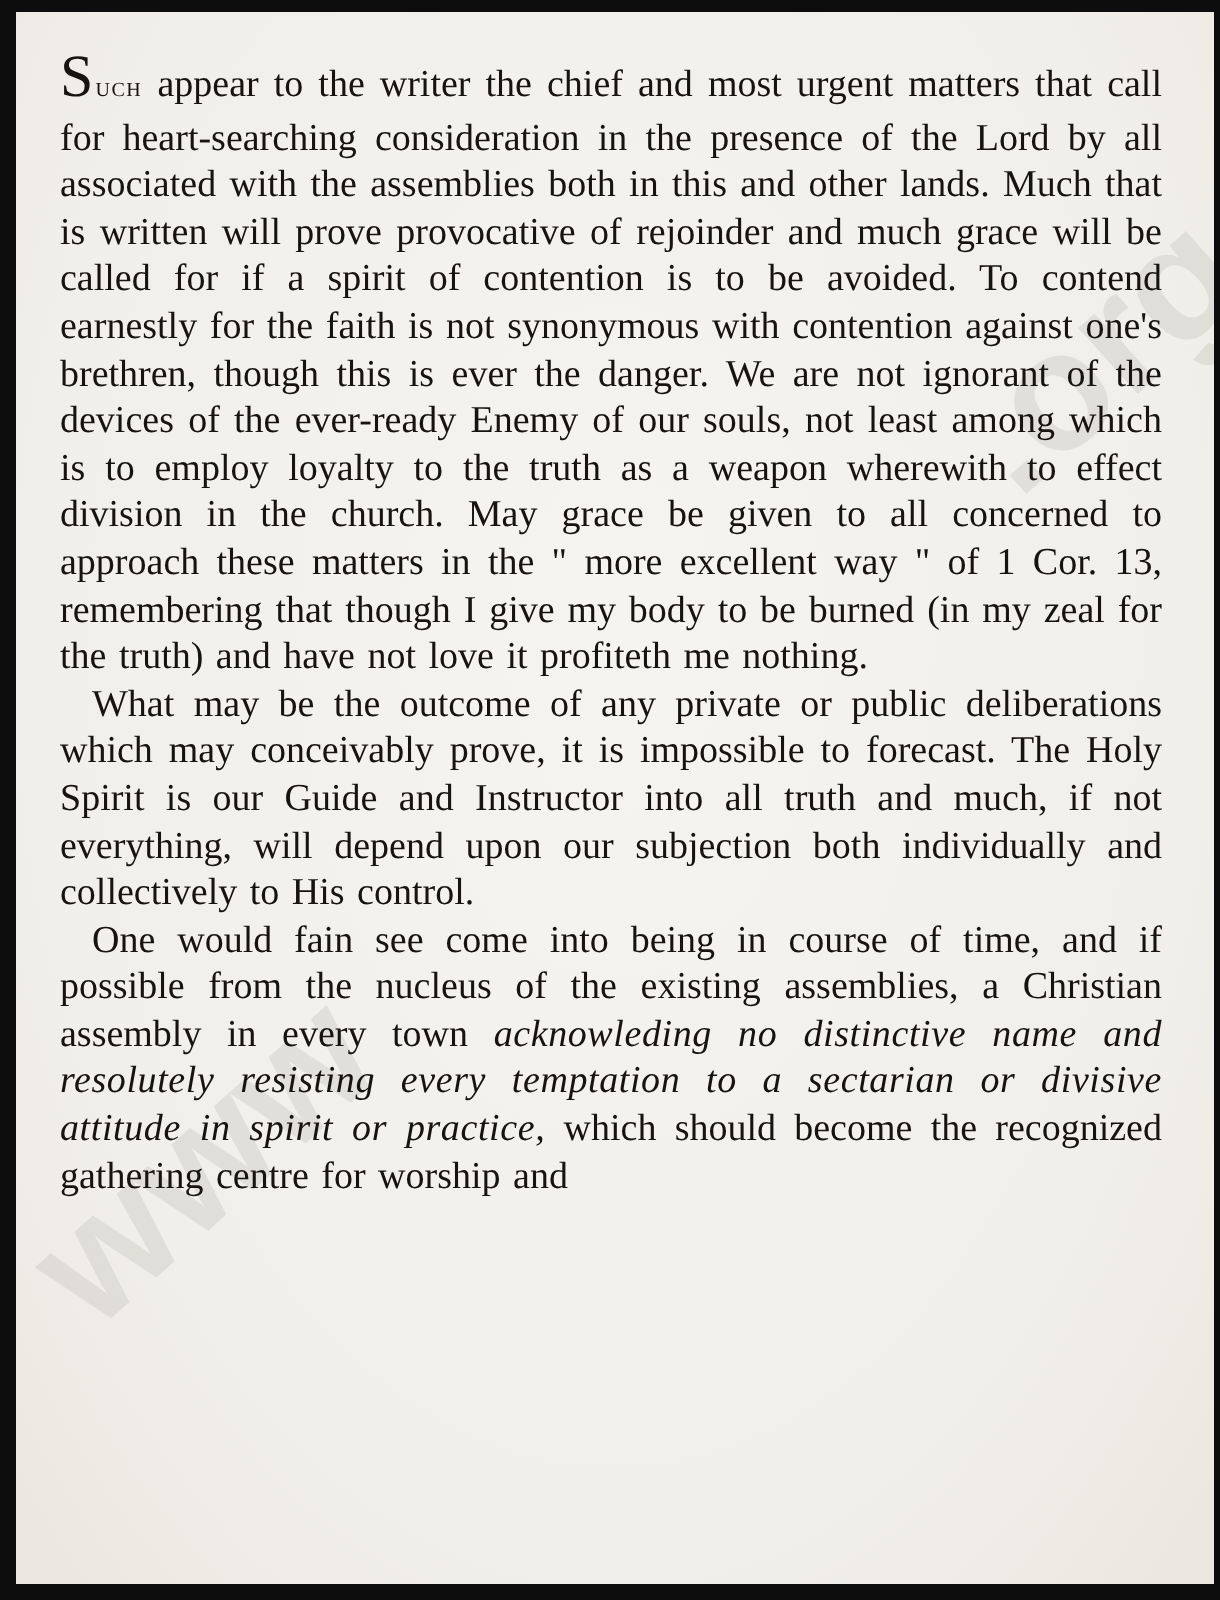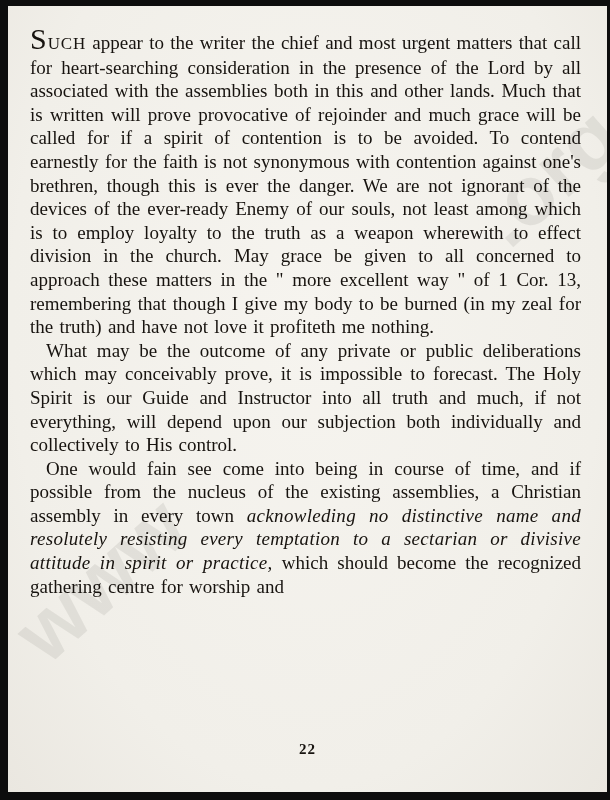--- a/index.html
+++ b/index.html
@@ -56,21 +56,21 @@
   }
   .text-block p.indented {
     text-indent: 16px;
   }
   .initial-cap {
     font-size: 30px;
     line-height: 1;
     letter-spacing: 1px;
   }
   .small-caps {
-    font-size: 17px;
+    font-size: 10px;
     letter-spacing: 0.8px;
   }
   .italic-run {
     font-style: italic;
     letter-spacing: 0.3px;
   }
   .page-number {
     position: absolute;
     bottom: 34px;
     left: 0;
@@ -94,15 +94,14 @@
   </div>
 
   <div class="text-block">
     <p><span class="initial-cap">S</span><span class="small-caps">UCH</span><span> appear to the writer the chief and most urgent matters that call for heart-searching consideration in the presence of the Lord by all associated with the assemblies both in this and other lands.  Much that is written will prove provocative of rejoinder and much grace will be called for if a spirit of contention is to be avoided.  To contend earnestly for the faith is not synonymous with contention against one's brethren, though this is ever the danger.  We are not ignorant of the devices of the ever-ready Enemy of our souls, not least among which is to employ loyalty to the truth as a weapon wherewith to effect division in the church.  May grace be given to all concerned to approach these matters in the " more excellent way " of 1 Cor. 13, remembering that though I give my body to be burned (in my zeal for the truth) and have not love it profiteth me nothing.</span></p>
 
     <p class="indented"><span>What may be the outcome of any private or public deliberations which may conceivably prove, it is impossible to forecast.  The Holy Spirit is our Guide and Instructor into all truth and much, if not everything, will depend upon our subjection both individually and collectively to His control.</span></p>
 
     <p class="indented"><span>One would fain see come into being in course of time, and if possible from the nucleus of the existing assemblies, a Christian assembly in every town </span><span class="italic-run">acknowleding no distinctive name and resolutely resisting every temptation to a sectarian or divisive attitude in spirit or practice,</span><span> which should become the recognized gathering centre for worship and</span></p>
   </div>
 
-  <div class="page-number">22</div>
 
 </div>
 
 </body></html>

